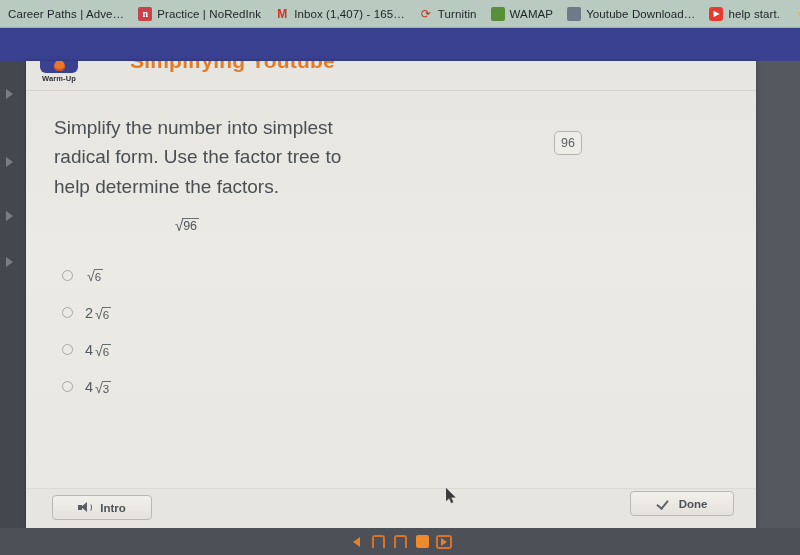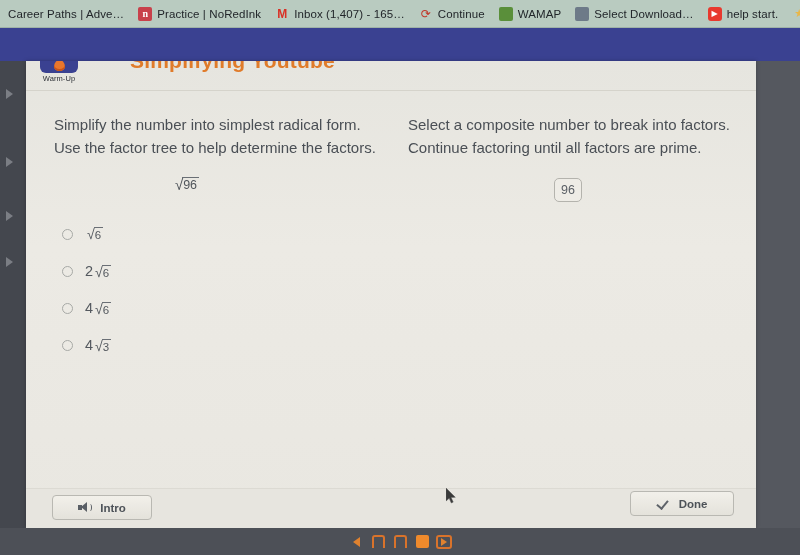--- a/index.html
+++ b/index.html
@@ -117,21 +117,21 @@
     padding-bottom: 2px;
   }
   .flame {
     width: 11px; height: 11px;
     background: #e8762c;
     border-radius: 50% 50% 50% 50% / 60% 60% 40% 40%;
     box-shadow: inset 0 -2px 0 #c9541a;
   }
   .warmup-label {
     font-size: 7.5px; color: #2d3036;
-    font-weight: normal; margin-top: 1px;
+    font-weight: bold; margin-top: 1px;
     letter-spacing: .1px;
   }
   .lesson-title {
     position: absolute; left: 104px; top: -12px;
     font-size: 21px;
     font-weight: bold;
     color: #e07b2a;
     letter-spacing: .2px;
     white-space: nowrap;
   }
@@ -139,21 +139,21 @@
   
   .body-split {
     position: absolute; top: 30px; left: 0;
     width: 730px; height: 397px;
     display: flex;
   }
   .pane-left  { width: 374px; padding: 22px 20px 0 28px; }
   .pane-right { width: 356px; padding: 22px 20px 0 8px; }
 
   .prompt {
-    font-size: 15px;
+    font-size: 19px;
     color: #4a4f55;
     line-height: 1.55;
     max-width: 330px;
   }
 
   .radicand-row {
     margin-top: 16px;
     text-align: center;
     padding-right: 60px;
   }
@@ -336,31 +336,31 @@
       <span class="bm-label">Practice | NoRedInk</span>
     </div>
 
     <div class="bm-item">
       <span class="bm-ico ico-gmail">M</span>
       <span class="bm-label">Inbox (1,407) - 165…</span>
     </div>
 
     <div class="bm-item">
       <span class="bm-ico ico-turnitin">⟳</span>
-      <span class="bm-label">Continue</span>
+      <span class="bm-label">Turnitin</span>
     </div>
 
     <div class="bm-item">
       <span class="bm-ico ico-wamap"></span>
       <span class="bm-label">WAMAP</span>
     </div>
 
     <div class="bm-item">
       <span class="bm-ico ico-ytdl"></span>
-      <span class="bm-label">Select Download…</span>
+      <span class="bm-label">Youtube Download…</span>
     </div>
 
     <div class="bm-item">
       <span class="bm-ico ico-yt">▶</span>
       <span class="bm-label">help start.</span>
     </div>
 
     <div class="bm-item">
       <span class="bm-ico ico-star">★</span>
 
@@ -437,21 +437,20 @@
                 <span class="coef">4</span>
                 <span class="rad-sign">√</span>
                 <span class="rad-body">3</span>
               </span>
             </div>
 
           </div>
         </div>
 
         <div class="pane-right">
-          <div class="prompt">Select a composite number to break into factors. Continue factoring until all factors are prime.</div>
           <div class="tree-area">
             <div class="node">96</div>
           </div>
         </div>
 
       </div>
 
       <div class="toolbar">
         <div class="btn btn-done">
           <span class="check"></span>

